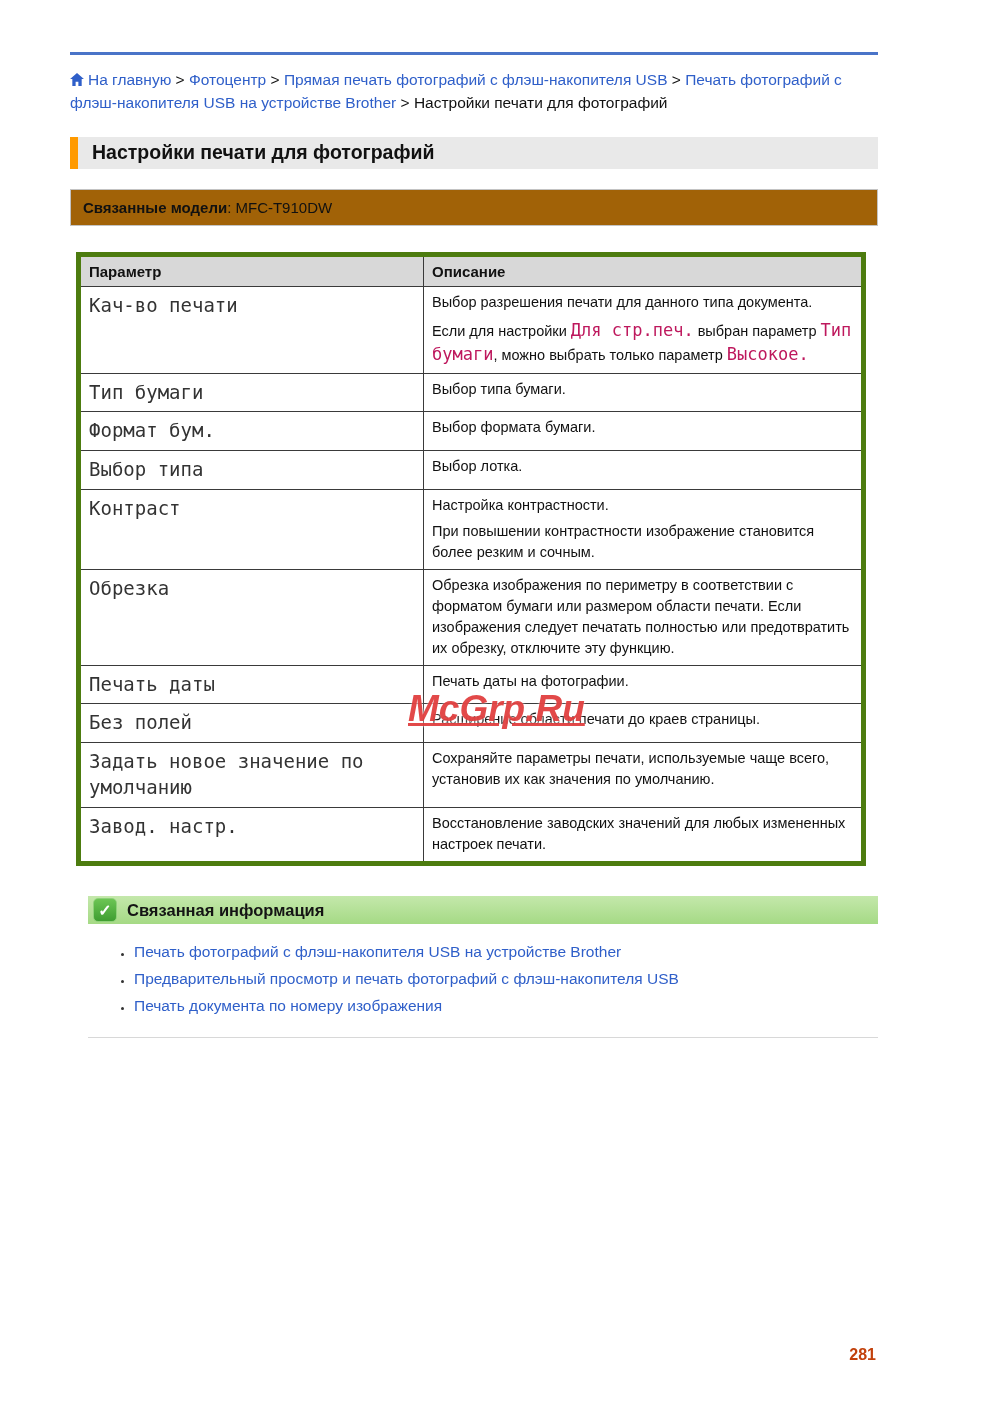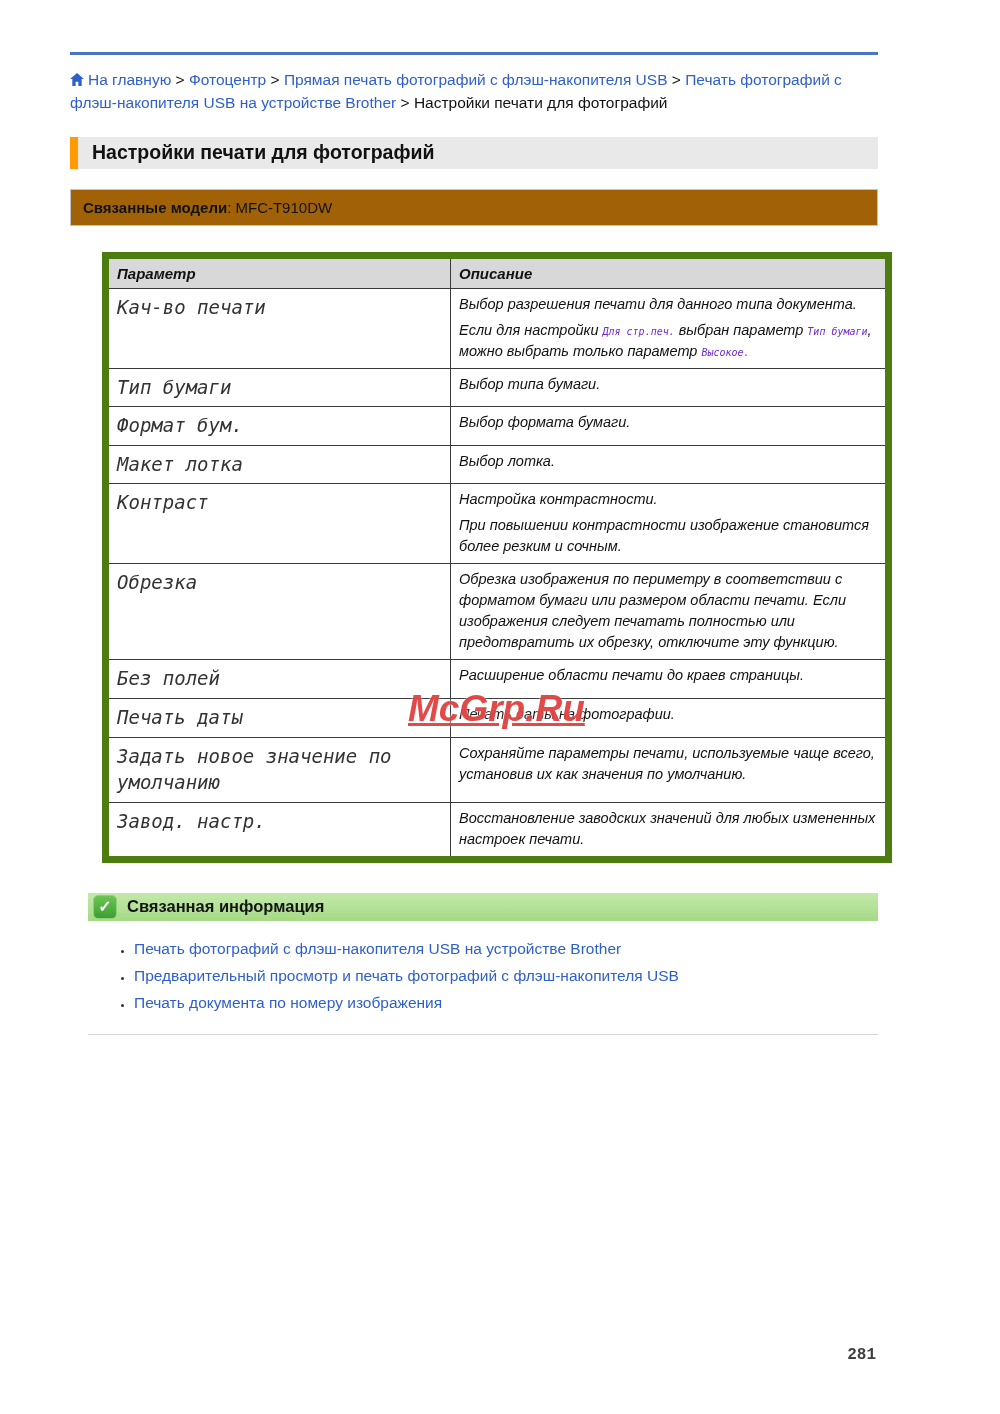--- a/index.html
+++ b/index.html
@@ -54,25 +54,24 @@
     margin-top: 20px;
     border: 1px solid #c3c3c3;
     background: #a16207;
     padding: 9px 12px;
     font-size: 15px;
   }
   .models-box .lbl { font-weight: bold; }
   
   .settings-table {
     margin-top: 26px;
-    margin-left: 32px;
+    margin-left: 6px;
     width: calc(100% - 18px);
     border-collapse: collapse;
-    border: 7px solid #4d7c0f;
-    font-style: italic;
+    border: 5px solid #4d7c0f;
   }
   .settings-table th, .settings-table td {
     border: 1px solid #3a3a3a;
     vertical-align: top;
     text-align: left;
     padding: 5px 8px 6px 8px;
   }
   .settings-table th {
     background: #d8d8d8;
     font-size: 15px;
@@ -89,22 +88,22 @@
   }
   .settings-table .desc {
     font-size: 14.5px;
     line-height: 1.45;
     color: #111;
   }
   .settings-table .desc p { margin: 0 0 5px 0; }
   .settings-table .desc p:last-child { margin-bottom: 0; }
   .mono {
     font-family: "DejaVu Sans Mono", "Liberation Mono", monospace;
-    font-size: 10px;
-    color: #6d28d9;
+    font-size: 17px;
+    color: #be185d;
   }
   
   .watermark {
     position: absolute;
     top: 688px;
     left: 408px;
     font-size: 37px;
     font-weight: bold;
     font-style: italic;
     color: rgba(222, 48, 48, 0.88);
@@ -153,24 +152,24 @@
   .bottom-divider {
     margin-top: 18px;
     margin-left: 18px;
     border-top: 1px solid #d8d8d8;
   }
   
   .page-number {
     position: absolute;
     right: 72px;
     bottom: 50px;
-    font-family: Liberation Mono, monospace;
+    font-family: Liberation Sans, sans-serif;
     font-weight: bold;
     font-size: 16px;
-    color: #404040;
+    color: #c2410c;
   }
 </style>
 </head>
 <body>
 
 <div class="page">
 
   <div class="top-rule"></div>
 
   <p class="breadcrumb">
@@ -216,48 +215,48 @@
             <p><span>Выбор типа бумаги.</span></p>
           </td>
         </tr>
         <tr>
           <td class="param">Формат бум.</td>
           <td class="desc">
             <p><span>Выбор формата бумаги.</span></p>
           </td>
         </tr>
         <tr>
-          <td class="param">Макет лотка</td>
+          <td class="param">Выбор типа</td>
           <td class="desc">
             <p><span>Выбор лотка.</span></p>
           </td>
         </tr>
         <tr>
           <td class="param">Контраст</td>
           <td class="desc">
             <p><span>Настройка контрастности.</span></p>
             <p><span>При повышении контрастности изображение становится более резким и сочным.</span></p>
           </td>
         </tr>
         <tr>
           <td class="param">Обрезка</td>
           <td class="desc">
             <p><span>Обрезка изображения по периметру в соответствии с форматом бумаги или размером области печати. Если изображения следует печатать полностью или предотвратить их обрезку, отключите эту функцию.</span></p>
           </td>
         </tr>
         <tr>
+          <td class="param">Печать даты</td>
+          <td class="desc">
+            <p><span>Печать даты на фотографии.</span></p>
+          </td>
+        </tr>
+        <tr>
           <td class="param">Без полей</td>
           <td class="desc">
             <p><span>Расширение области печати до краев страницы.</span></p>
-          </td>
-        </tr>
-        <tr>
-          <td class="param">Печать даты</td>
-          <td class="desc">
-            <p><span>Печать даты на фотографии.</span></p>
           </td>
         </tr>
         <tr>
           <td class="param">Задать новое значение по умолчанию</td>
           <td class="desc">
             <p><span>Сохраняйте параметры печати, используемые чаще всего, установив их как значения по умолчанию.</span></p>
           </td>
         </tr>
         <tr>
           <td class="param">Завод. настр.</td>

